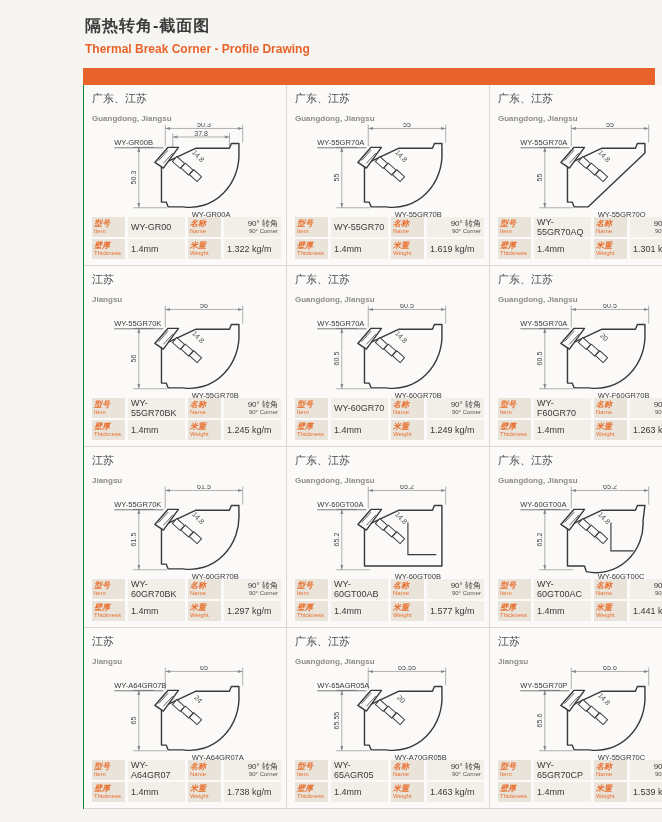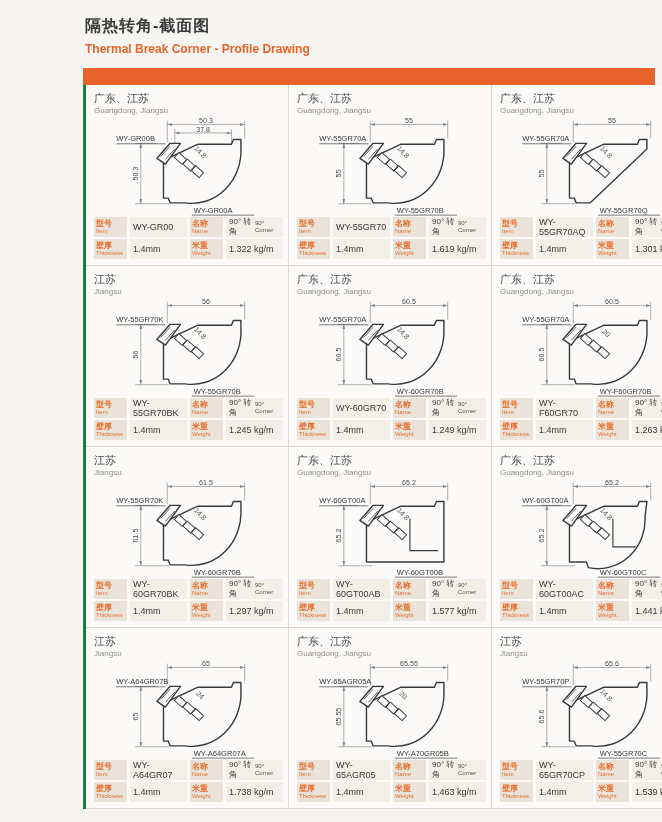--- a/index.html
+++ b/index.html
@@ -9,50 +9,50 @@
     font-family:"Liberation Sans","DejaVu Sans",sans-serif;
     overflow:hidden;
   }
   .header{padding:16px 0 0 85px;}
   .title-cn{font-size:16px;font-weight:bold;color:#3B3B3B;letter-spacing:1px;}
   .title-en{font-size:12px;color:#E8632C;margin-top:5px;font-weight:bold;}
   .accent-bar{margin:12px 0 0 83px;width:572px;height:17px;background:#E8632C;}
   .grid{
     margin-left:83px;width:572px;
     display:grid;grid-template-columns:repeat(3,1fr);
-    border-left:3px solid #15803d;
+    border-left:1px solid #15803d;
     background:#FBFAF8;
   }
   .cell{
     border-right:1px solid #DBD8D3;border-bottom:1px solid #DBD8D3;
     background:#FBFAF8;height:181px;box-sizing:border-box;
     padding:6px 5px 5px 8px;
     display:flex;flex-direction:column;
   }
   .region-cn{font-size:11px;color:#4A4A4A;}
-  .region-en{font-size:8px;color:#8F8D89;margin-top:0;}
+  .region-en{font-size:8px;color:#8F8D89;margin-top:8px;font-weight:bold;}
   .drawing{flex:1;display:flex;align-items:center;justify-content:flex-end;overflow:hidden;}
   .spec{
     display:grid;
     grid-template-columns:33px 57px 33px 57px;
     gap:2px 3px;
     margin:0 auto 1px auto;
   }
   .th{
     background:#E9E3DA;color:#E8702F;
     display:flex;flex-direction:column;justify-content:center;
     padding:1px 2px;height:20px;box-sizing:border-box;
   }
-  .th-cn{font-size:8px;font-weight:bold;line-height:1.15;}
+  .th-cn{font-size:8px;font-weight:bold;line-height:1.15;font-style:italic;}
   .th-en{font-size:6px;line-height:1.15;}
   .td{
     background:#F2EEE8;font-size:9px;color:#3A3A3A;
     display:flex;align-items:center;padding:0 3px;height:20px;box-sizing:border-box;
   }
-  .td-name{flex-direction:row;align-items:center;justify-content:center;}
+  .td-name{flex-direction:column;align-items:flex-end;justify-content:center;}
   .nv-cn{font-size:8px;line-height:1.2;}
   .nv-en{font-size:6px;line-height:1.2;color:#555;}
   svg text{font-family:"Liberation Sans","DejaVu Sans",sans-serif;}
 </style>
 </head>
 <body>
 
 <div class="header">
   <div class="title-cn">隔热转角-截面图</div>
   <div class="title-en">Thermal Break Corner - Profile Drawing</div>

